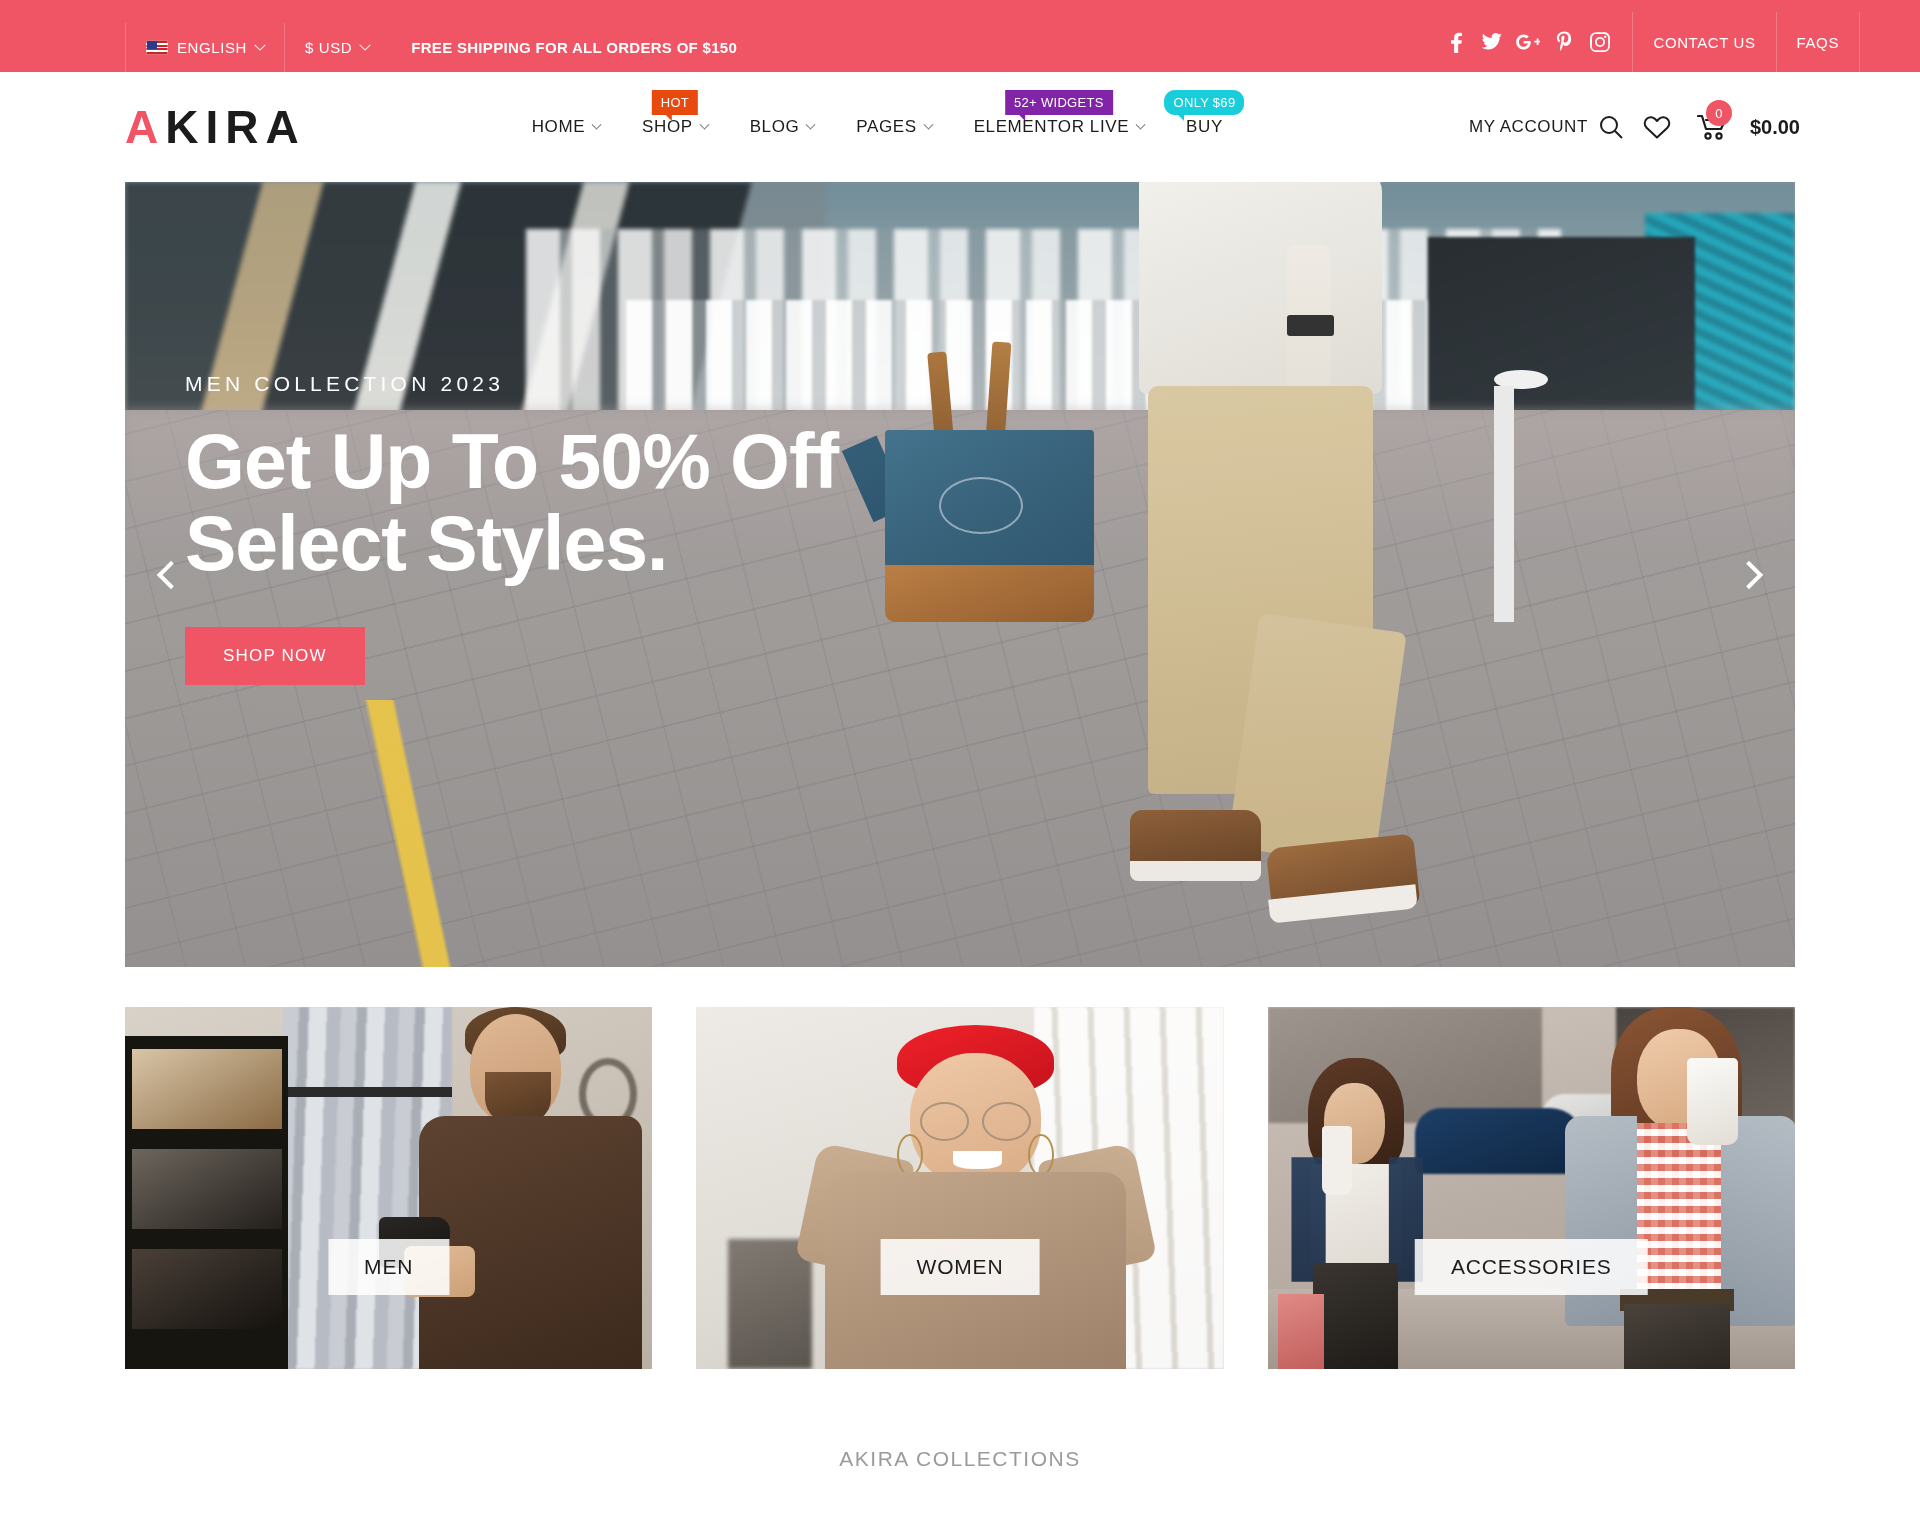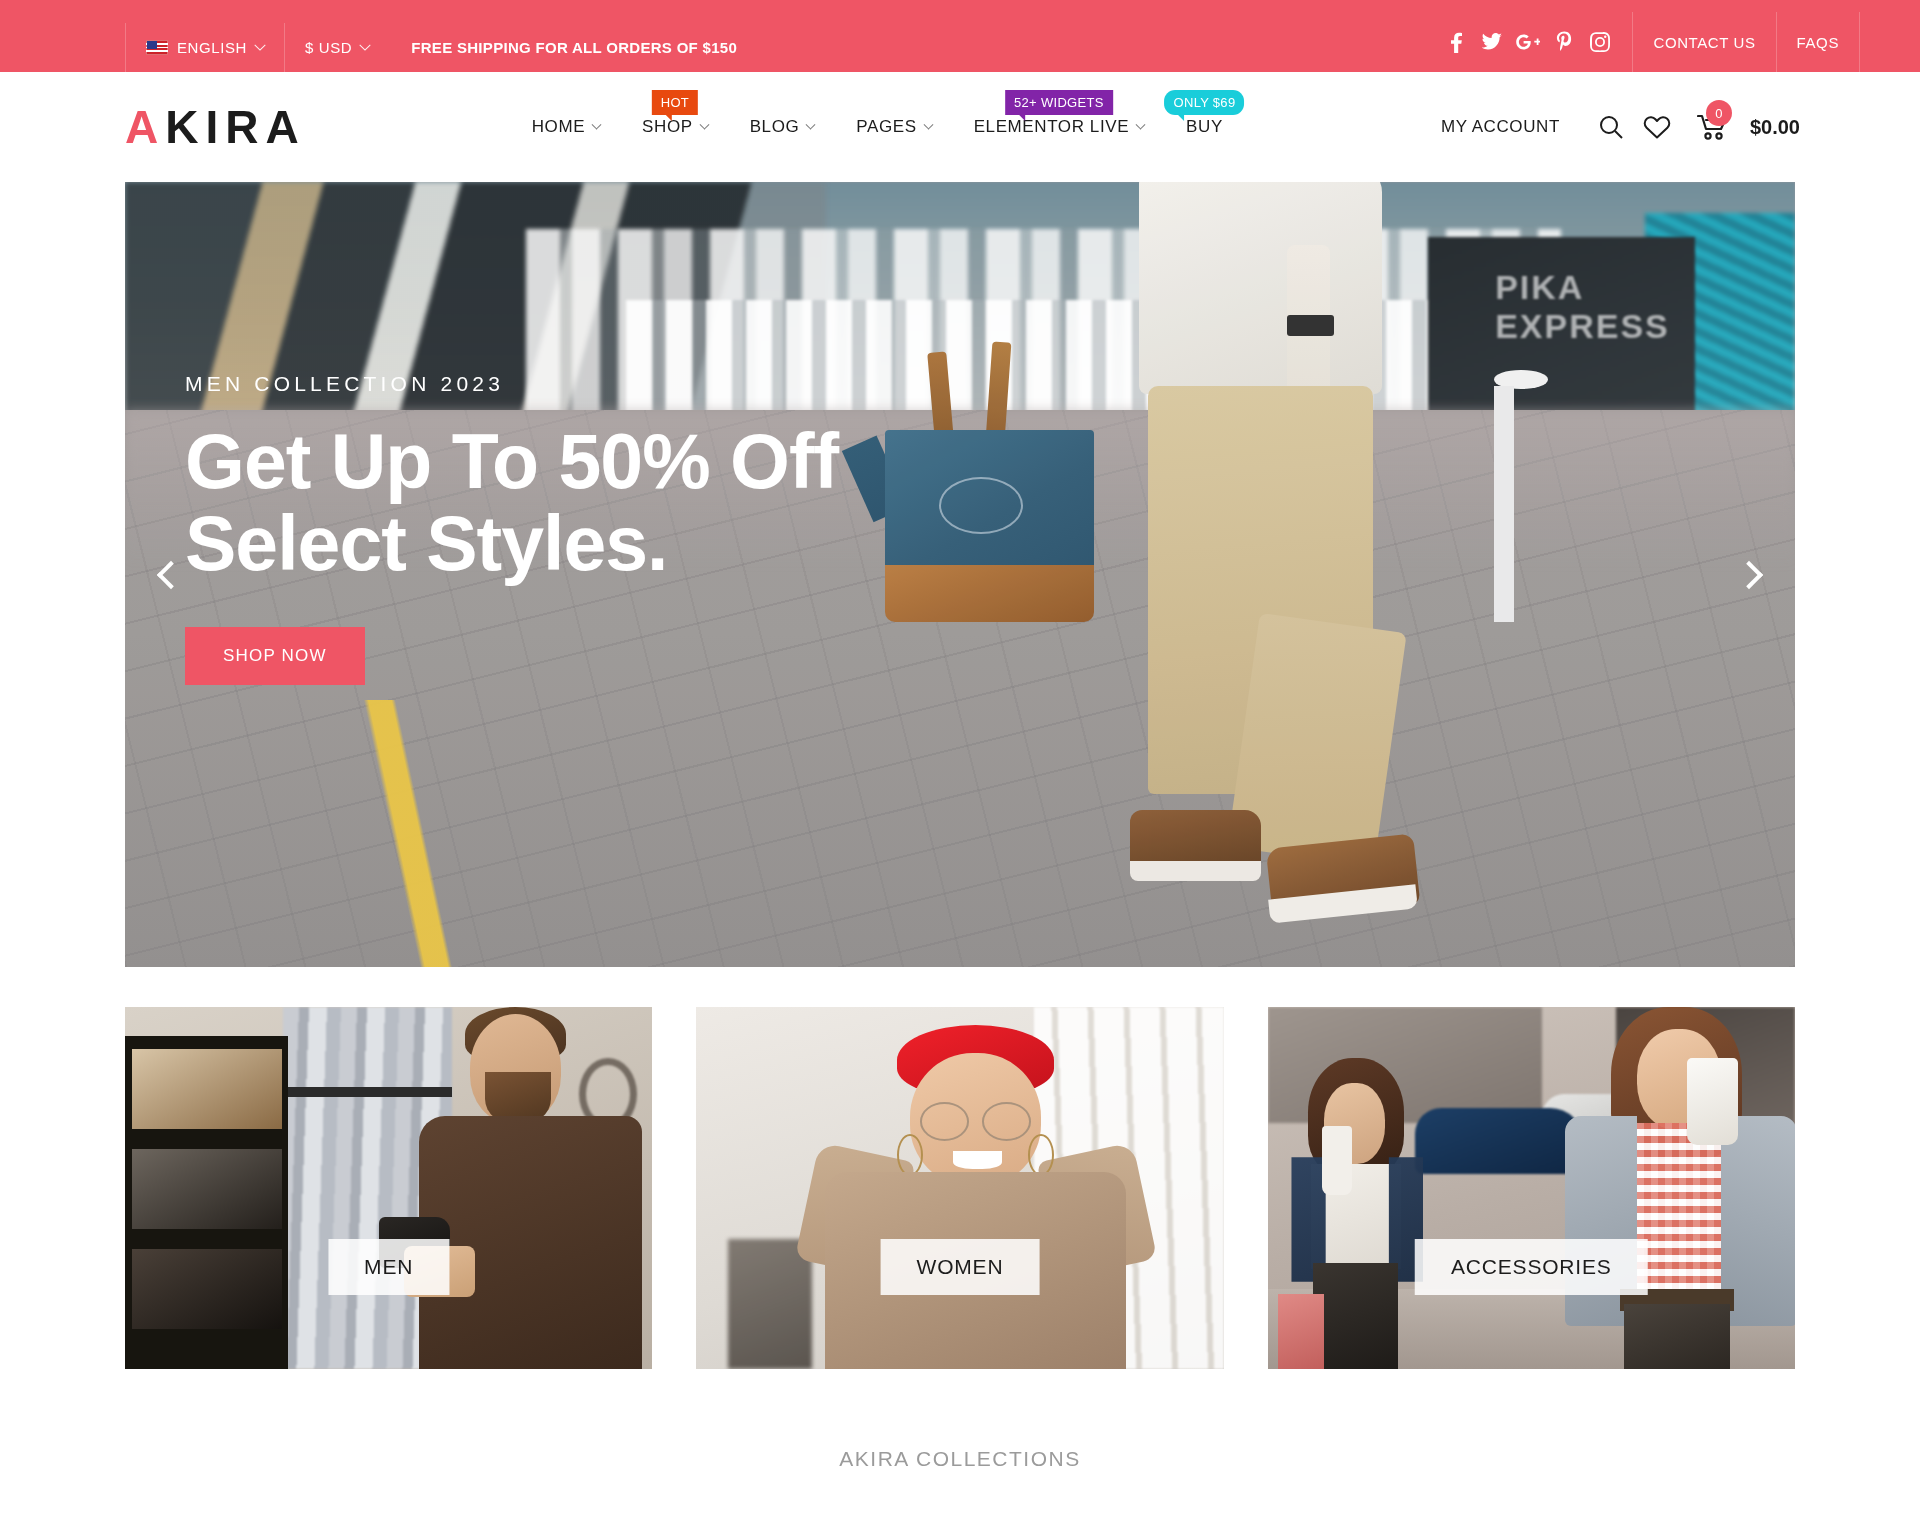--- a/index.html
+++ b/index.html
@@ -137,21 +137,20 @@
     margin-left: auto;
     margin-right: 120px;
     display: flex;
     align-items: center;
     gap: 0;
   }
   .my-account {
     font-size: 17px;
     letter-spacing: 0.6px;
     color: #1c1c1c;
-    margin-right: 28px;
     white-space: nowrap;
   }
   .hicon { width: 46px; height: 46px; display: flex; align-items: center; justify-content: center; }
   .cartwrap { position: relative; display: flex; align-items: center; margin-left: 10px; }
   .cart-badge {
     position: absolute;
     top: -4px; left: 16px;
     width: 26px; height: 26px;
     border-radius: 50%;
     background: #ef5565;
@@ -619,21 +618,20 @@
 </div>
 
 <div class="hero">
   <div class="hero-img">
     <div class="h-sky"></div>
     <div class="h-awnings"></div>
     <div class="h-chairs"></div>
     <div class="h-chairs2"></div>
     <div class="h-teal"></div>
     <div class="h-signboard"></div>
-    <div class="h-signboard-txt">PIKA<br>EXPRESS</div>
     <div class="h-ground"></div>
     <div class="h-wet"></div>
     <div class="h-yellow"></div>
     <div class="h-pole2"></div>
     <div class="h-pole"></div>
     <div class="h-person">
       <div class="p-shirt"></div>
       <div class="p-arm"></div>
       <div class="p-watch"></div>
       <div class="p-pants"></div>

